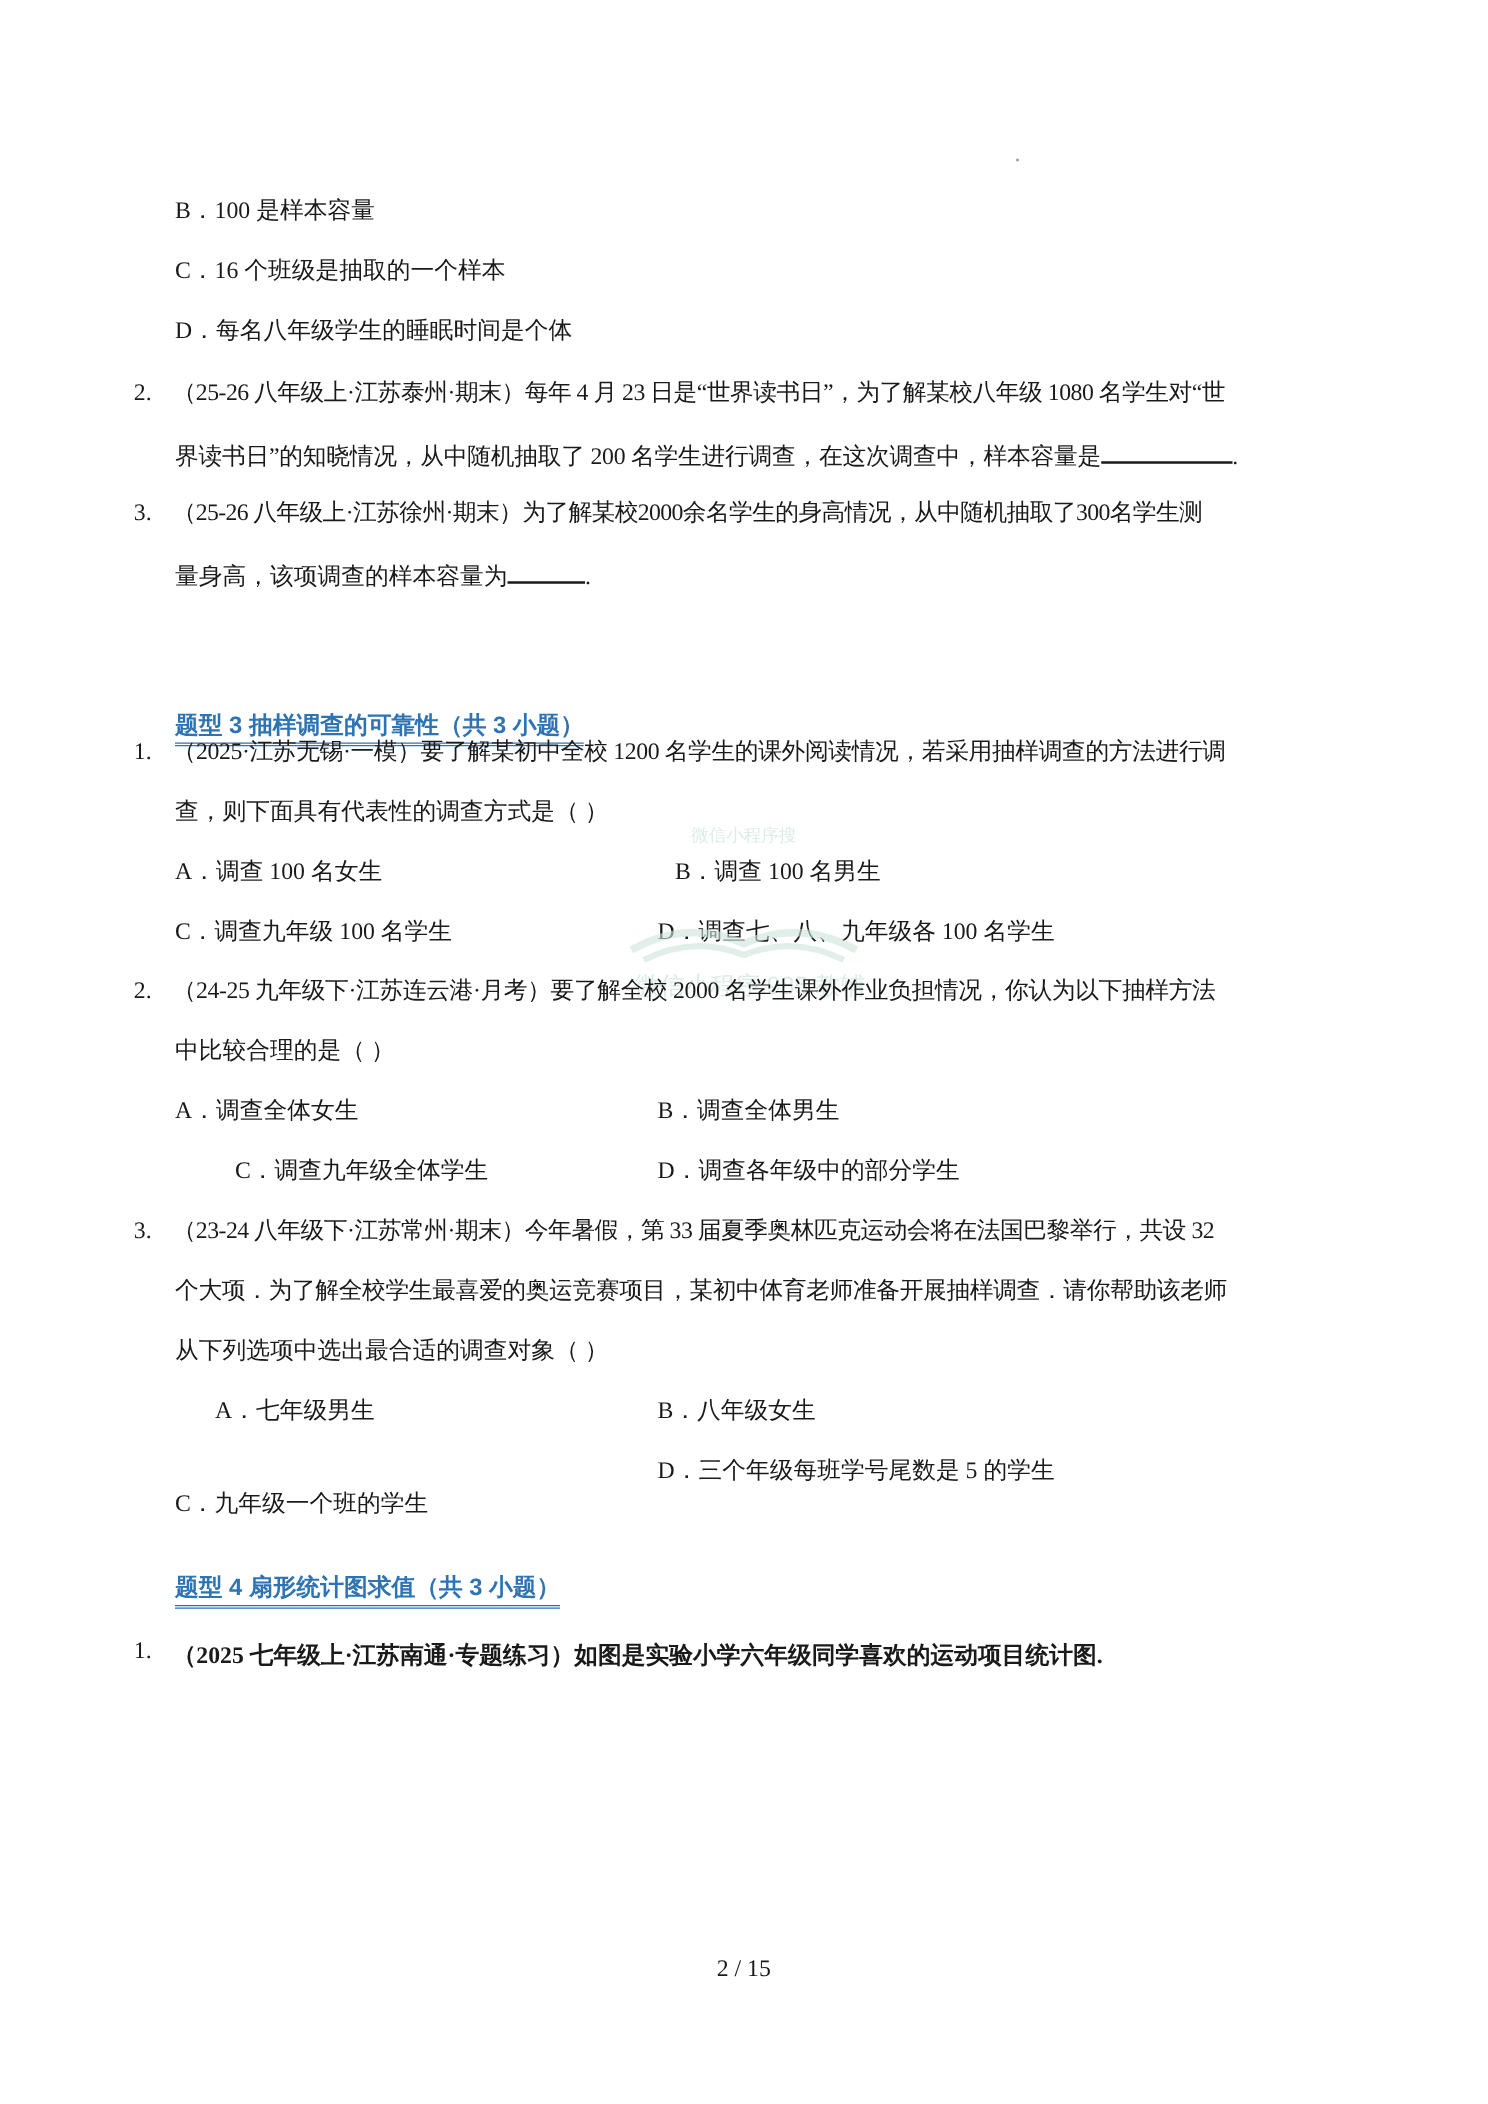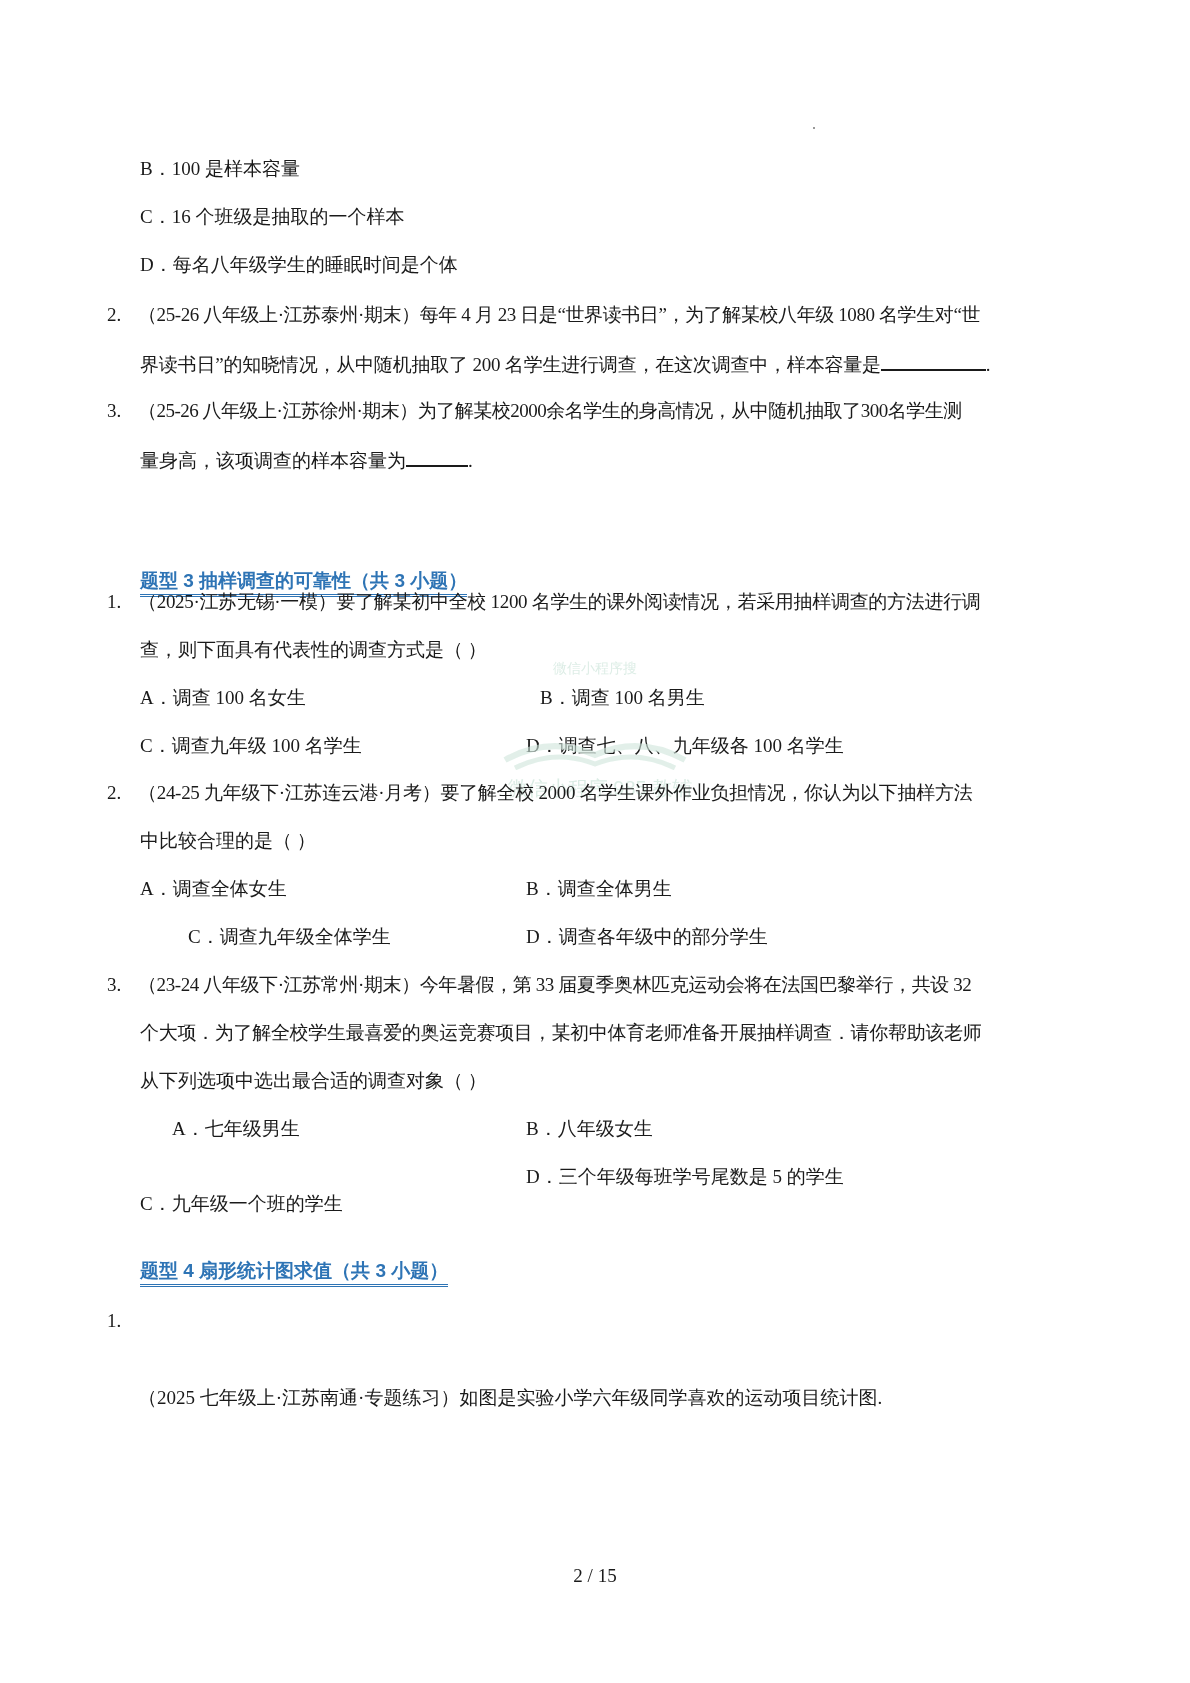--- a/index.html
+++ b/index.html
@@ -89,19 +89,19 @@
 <div class="line" style="left:140px; top:1021px; letter-spacing:-0.3px;">个大项．为了解全校学生最喜爱的奥运竞赛项目，某初中体育老师准备开展抽样调查．请你帮助该老师</div>
 <div class="line" style="left:140px; top:1069px;">从下列选项中选出最合适的调查对象（   ）</div>
 <div class="line opt" style="left:152px; top:1117px;margin-left:20px;"><span>A．</span><span>七年级男生</span></div>
 <div class="line opt" style="left:526px; top:1117px;"><span>B．</span><span>八年级女生</span></div>
 <div class="line opt" style="left:140px; top:1165px;margin-top:27px;"><span>C．</span><span>九年级一个班的学生</span></div>
 <div class="line opt" style="left:526px; top:1165px;"><span>D．</span><span>三个年级每班学号尾数是 5 的学生</span></div>
 
 <div class="section" style="top:1259px;">题型 4  扇形统计图求值（共 3 小题）</div>
 
 <div class="line num" style="top:1309px;">1.</div>
-<div class="line" style="left:138px; top:1386px;">（2025 七年级上·江苏南通·专题练习）如图是实验小学六年级同学喜欢的运动项目统计图.</div>
+<div class="line" style="left:138px; top:1313px;font-weight:bold;">（2025 七年级上·江苏南通·专题练习）如图是实验小学六年级同学喜欢的运动项目统计图.</div>
 
 <div class="pageno">
   <span>2</span>
   <span>/</span>
   <span>15</span>
 </div>
 
 </body></html>

